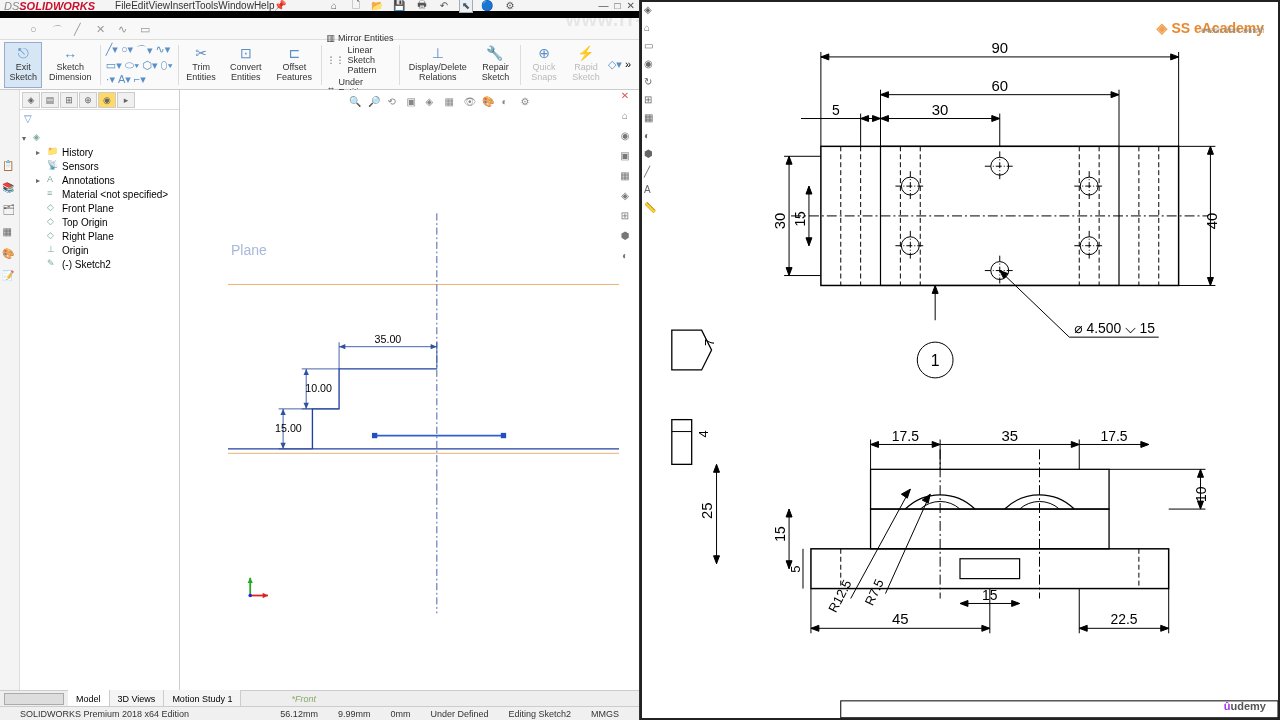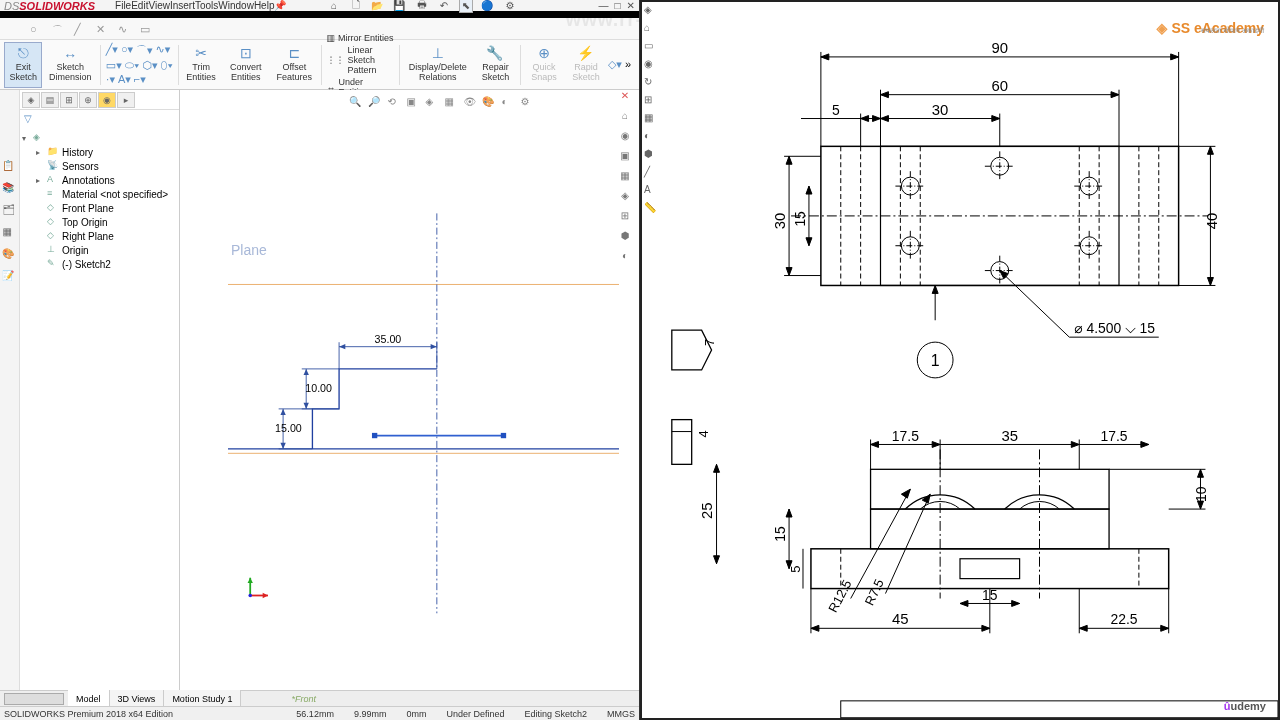--- a/index.html
+++ b/index.html
@@ -54,21 +54,21 @@
 .view-toolbar { position: absolute; top: 6px; left: 50%; transform: translateX(-60px); display: flex; gap: 5px; }
 .view-toolbar div { width: 14px; height: 14px; color: #888; font-size: 10px; }
 .side-toolbar { position: absolute; right: 2px; top: 0; width: 20px; display: flex; flex-direction: column; gap: 4px; }
 .side-toolbar div { width: 16px; height: 16px; font-size: 10px; color: #777; text-align: center; }
 
 .sketch-area { position: absolute; top: 20px; left: 0; right: 20px; bottom: 0; margin-left: 48px; }
 .plane-label { position: absolute; top: 132px; left: 3px; color: #a8b8d8; font-size: 14px; font-weight: 500; }
 svg.sketch { position: absolute; top: 0; left: 0; width: 100%; height: 100%; }
 
 
-.statusbar { height: 14px; background: #f0f0f0; border-top: 1px solid #ccc; display: flex; align-items: center; font-size: 9px; color: #333; padding: 0 4px; gap: 20px; }
+.statusbar { height: 14px; background: #f0f0f0; border-top: 1px solid #ccc; display: flex; align-items: center; font-size: 9px; color: #333; padding: 0 20px; gap: 20px; }
 .bottom-tabs { height: 16px; background: #eee; border-top: 1px solid #ccc; display: flex; align-items: center; font-size: 9px; }
 .btab { padding: 8px 8px; border-right: 1px solid #ccc; background: #f4f4f4; }
 .btab.active { background: #fff; }
 .doc-name { color: #8a6; font-style: italic; padding-left: 50px; }
 
 
 .rtoolbar { position: absolute; left: 2px; top: 2px; width: 20px; display: flex; flex-direction: column; gap: 2px; }
 .rtoolbar div { width: 16px; height: 16px; font-size: 10px; color: #666; }
 .brand-logo { position: absolute; top: 18px; right: 14px; font-size: 14px; font-weight: bold; color: #e88a2c; }
 .brand-logo .cube { color: #f0a050; margin-right: 4px; }

